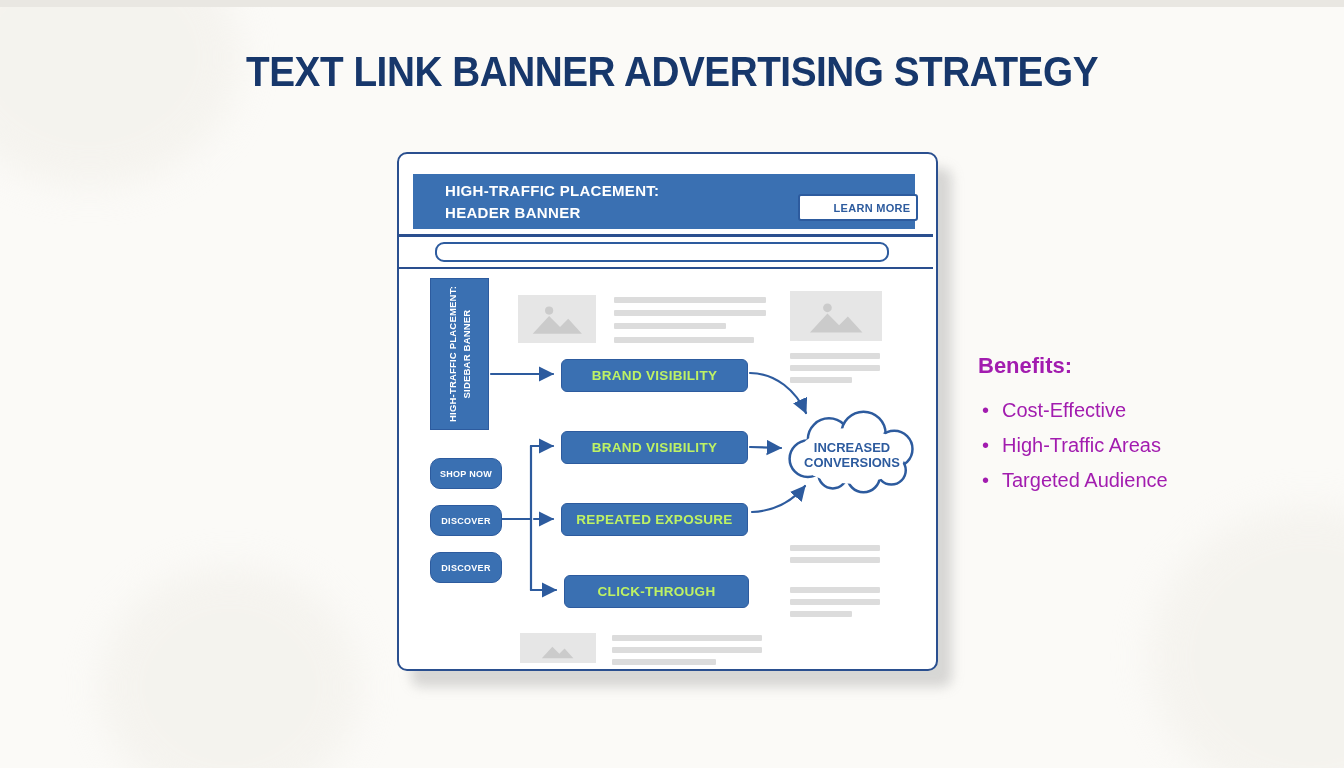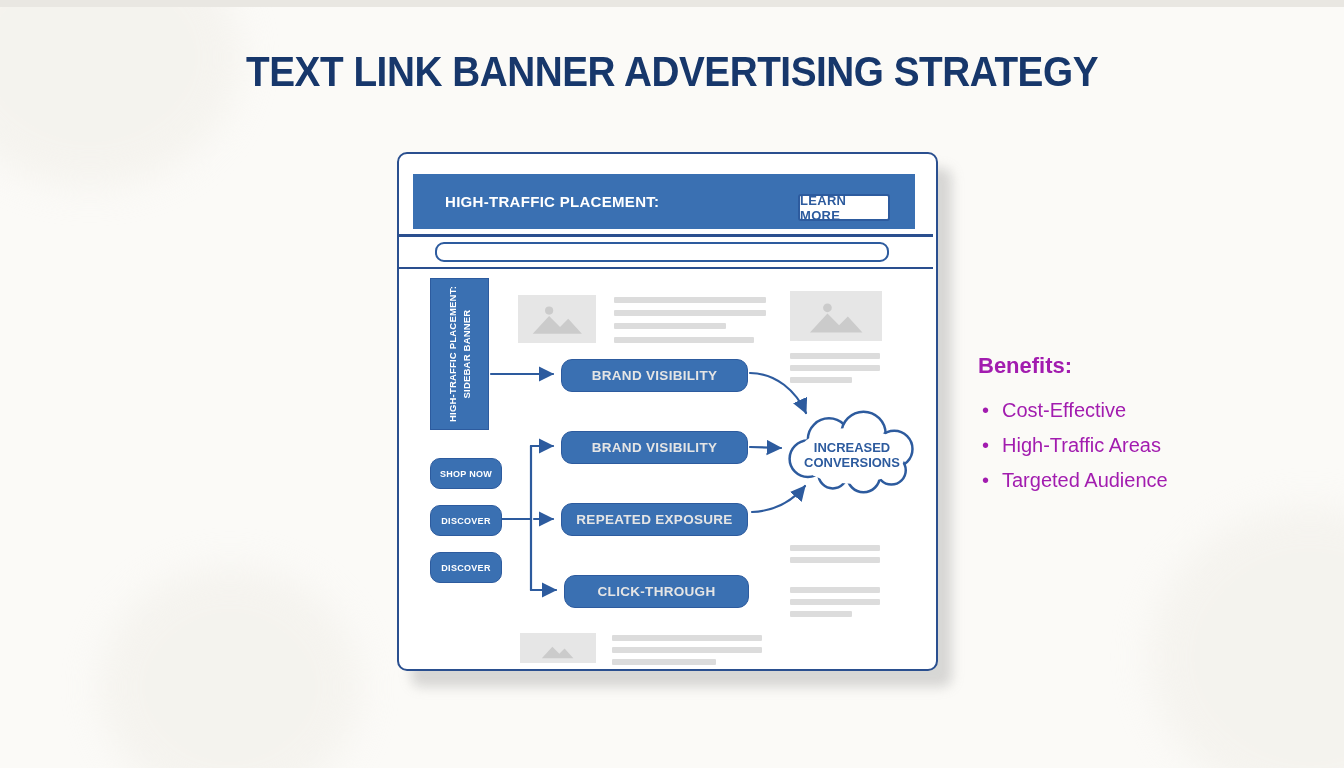--- a/index.html
+++ b/index.html
@@ -24,33 +24,33 @@
   
   .ph-img{position:absolute;background:#e6e6e6;display:flex;align-items:center;justify-content:center;}
   .ph-img svg{width:70%;height:70%;}
   .ph-line{position:absolute;height:6px;background:#dcdcdc;border-radius:1px;}
 
   
   .banner{position:absolute;left:413px;top:167px;width:502px;height:55px;background:#3a70b2;
     display:flex;align-items:center;}
   .banner-text{color:#fff;font-weight:bold;font-size:15px;line-height:1.42;letter-spacing:.3px;padding-left:32px;}
   .learn-btn{position:absolute;left:798px;top:187px;width:88px;height:23px;background:#fff;
-    border:2px solid #2d5b9e;border-radius:3px;color:#2d5b9e;font-weight:bold;font-size:13px;
-    display:flex;align-items:center;justify-content:center;letter-spacing:.3px;cursor:pointer;}
+    border:2px solid #2d5b9e;border-radius:3px;color:#2d5b9e;font-weight:bold;font-size:11px;
+    display:flex;align-items:center;justify-content:center;letter-spacing:.3px;cursor:pointer;padding-left:28px;}
 
   .side-banner{position:absolute;left:430px;top:271px;width:57px;height:150px;background:#3a70b2;border:1.5px solid #2d5b9e;}
   .side-rot{position:absolute;left:50%;top:50%;width:150px;transform:translate(-50%,-50%) rotate(-90deg);
     text-align:center;color:#fff;font-weight:bold;font-size:9.5px;line-height:1.45;letter-spacing:.2px;}
 
   .cta{position:absolute;width:70px;height:29px;background:#3a70b2;border:1.5px solid #2d5b9e;border-radius:10px;
     color:#fff;font-weight:bold;font-size:9px;display:flex;align-items:center;justify-content:center;
     letter-spacing:.3px;cursor:pointer;}
 
-  .flow-box{position:absolute;width:185px;height:31px;background:#3a70b2;border:1.5px solid #2d5b9e;border-radius:11px;
-    color:#e5e5e5;font-weight:bold;font-size:13.5px;display:flex;align-items:center;justify-content:center;letter-spacing:.3px;text-align:center;}
+  .flow-box{position:absolute;width:185px;height:31px;background:#3a70b2;border:1.5px solid #2d5b9e;border-radius:6px;
+    color:#bef264;font-weight:bold;font-size:13.5px;display:flex;align-items:center;justify-content:center;letter-spacing:.3px;text-align:center;}
 
   
   .arrows{position:absolute;left:0;top:0;width:1344px;height:768px;pointer-events:none;z-index:6;}
   .cloud{position:absolute;left:772px;top:396px;width:160px;height:96px;z-index:5;}
 
   
   .benefits{position:absolute;left:978px;top:346px;color:#a21caf;}
   .benefits-heading{font-size:22px;font-weight:bold;margin-bottom:14px;}
   .benefits ul{list-style:none;margin:0;padding:0;}
   .benefits li{font-size:20px;line-height:35px;padding-left:24px;position:relative;}
@@ -105,20 +105,21 @@
         <path d="M2 23 L14 10 L22 18 L28 12 L38 23 Z" fill="#cbcbcb"></path>
       </svg>
   </div>
   <div class="ph-line" style="left:612px;top:628px;width:150px;"></div>
   <div class="ph-line" style="left:612px;top:640px;width:150px;"></div>
   <div class="ph-line" style="left:612px;top:652px;width:104px;"></div>
 
   <div class="banner">
     <div class="banner-text">
       <div>HIGH-TRAFFIC PLACEMENT:</div>
+      <div>HEADER BANNER</div>
     </div>
   </div>
   <div class="learn-btn">LEARN MORE</div>
 
   <div class="side-banner">
     <div class="side-rot">
       <div>HIGH-TRAFFIC PLACEMENT:</div>
       <div>SIDEBAR BANNER</div>
     </div>
   </div>

